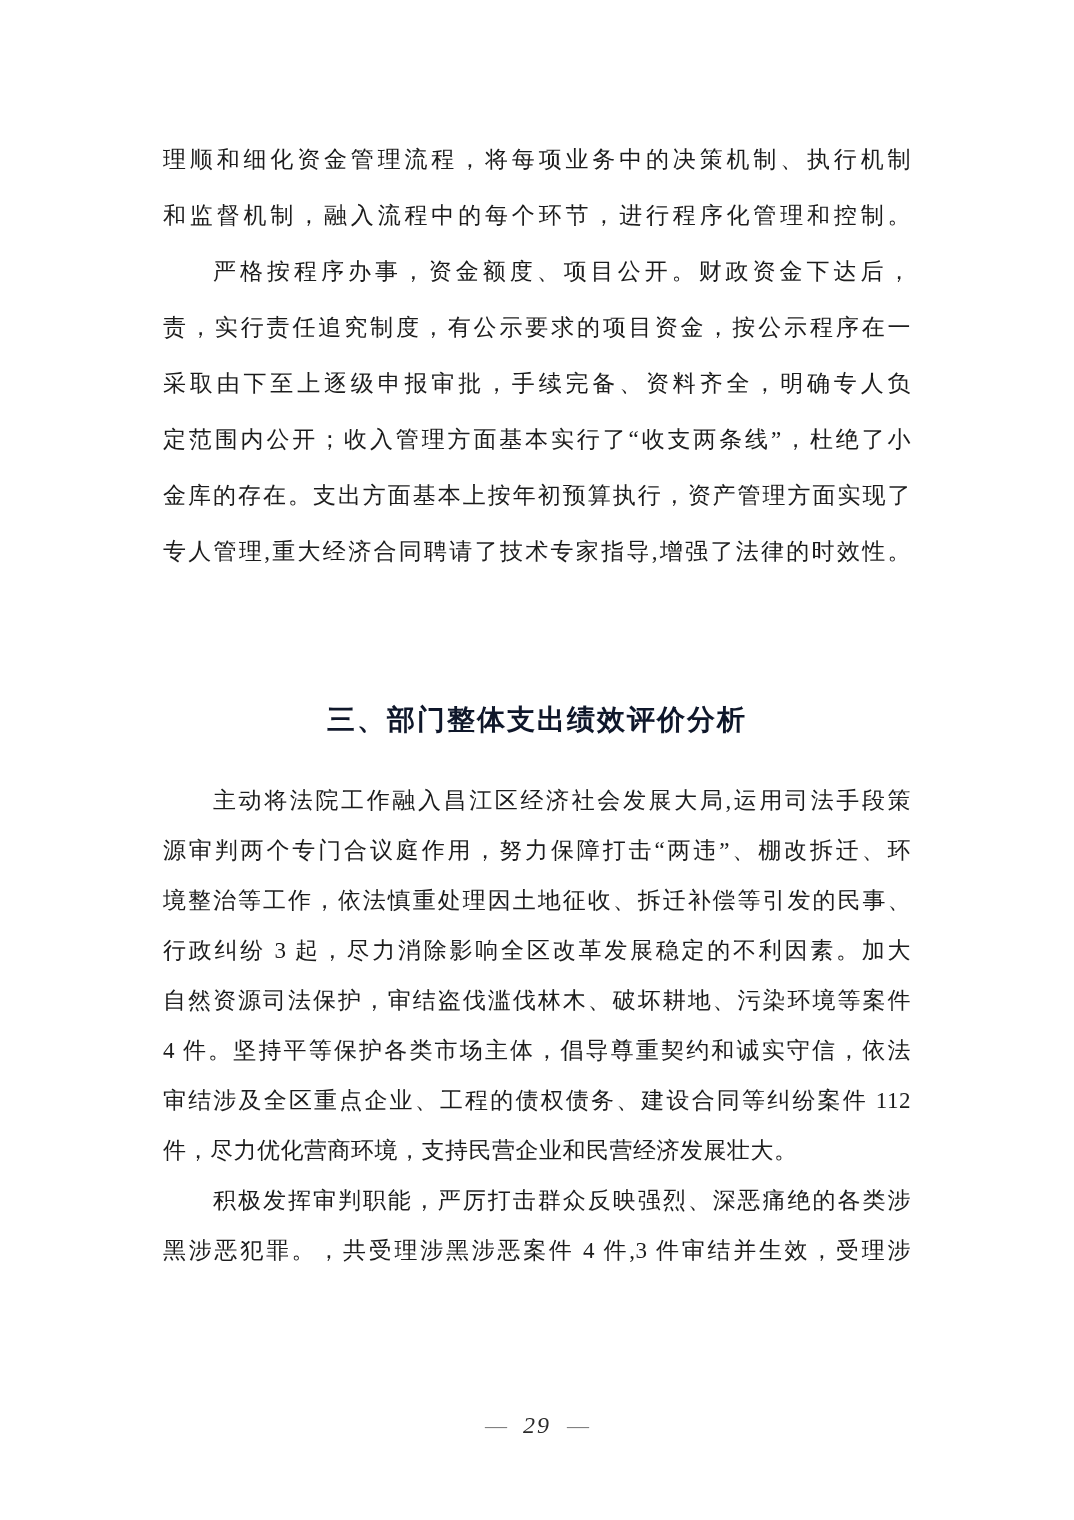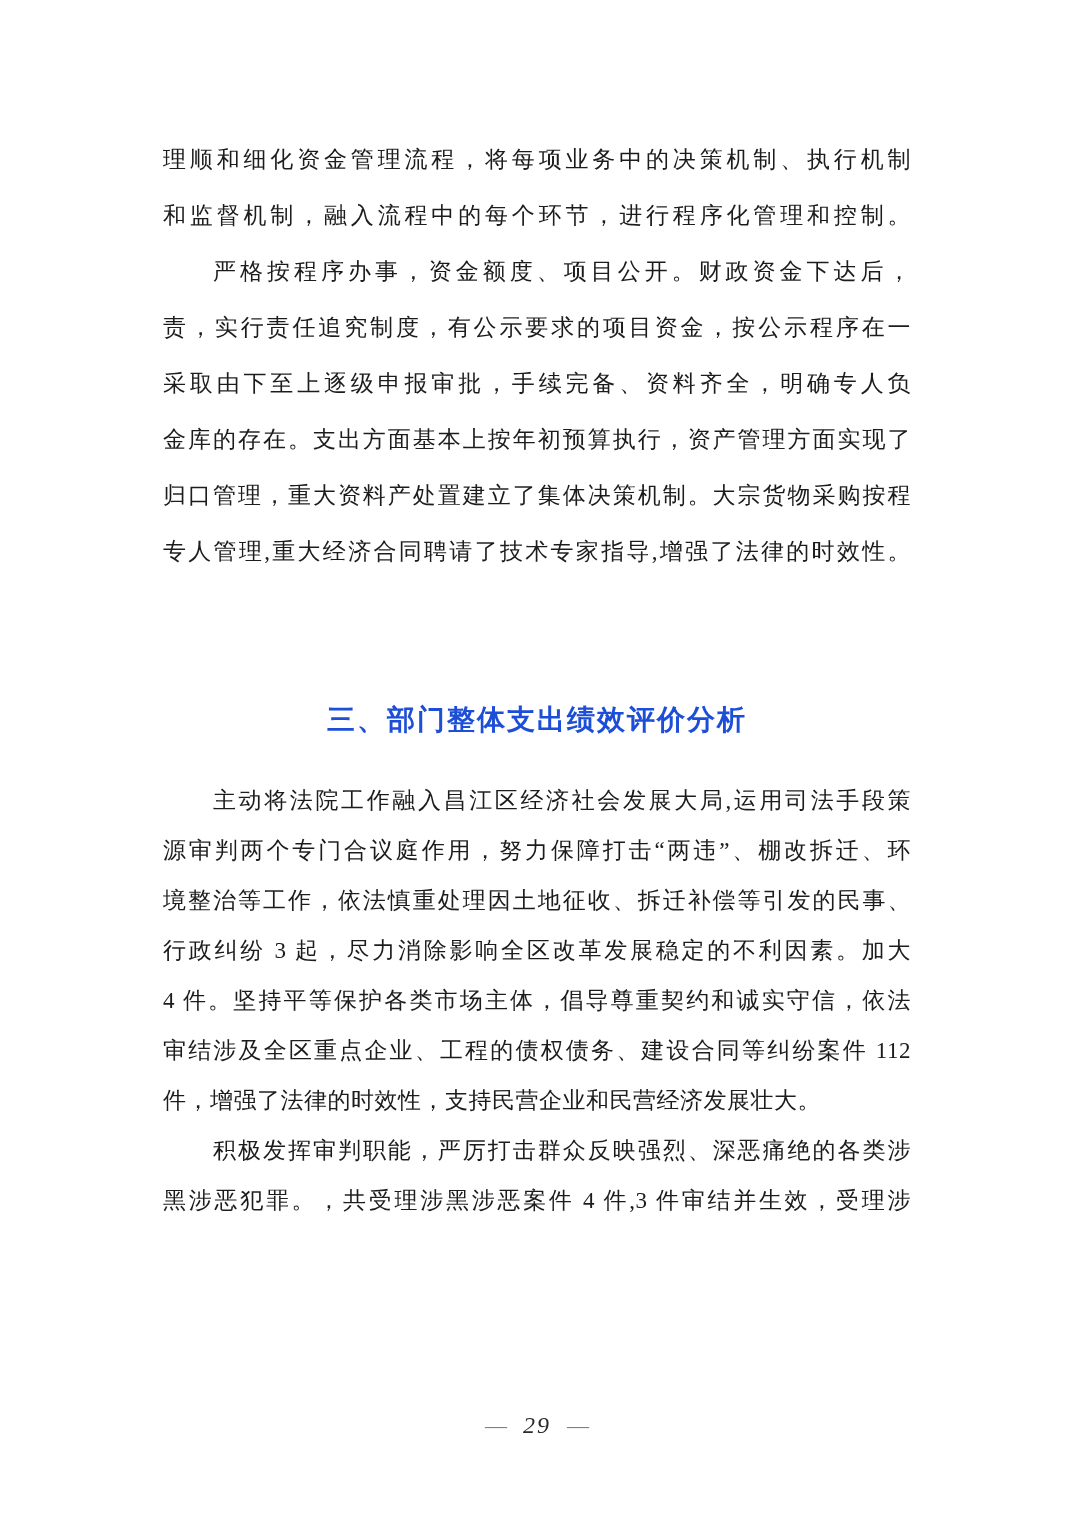--- a/index.html
+++ b/index.html
@@ -35,21 +35,21 @@
   .line.para-end { text-align-last: left; }
   .heading {
     position: absolute;
     left: 0; right: 0;
     top: 696px;
     margin: 0;
     text-align: center;
     font-size: 28px;
     font-weight: bold;
     line-height: 48px;
-    color: #1d4ed8;
+    color: #0f172a;
     letter-spacing: 2px;
   }
   .footer {
     position: absolute;
     top: 1406px;
     left: 0;
     width: 100%;
     text-align: center;
     font-size: 24px;
     line-height: 38px;
@@ -67,35 +67,36 @@
 
 <div class="page">
   <div class="text-block">
 
     <div class="section section-1">
       <div class="line">理顺和细化资金管理流程，将每项业务中的决策机制、执行机制</div>
       <div class="line">和监督机制，融入流程中的每个环节，进行程序化管理和控制。</div>
       <div class="line indent">严格按程序办事，资金额度、项目公开。财政资金下达后，</div>
       <div class="line">责，实行责任追究制度，有公示要求的项目资金，按公示程序在一</div>
       <div class="line">采取由下至上逐级申报审批，手续完备、资料齐全，明确专人负</div>
+      <div class="line">定范围内公开；收入管理方面基本实行了“收支两条线”，杜绝了小</div>
       <div class="line">金库的存在。支出方面基本上按年初预算执行，资产管理方面实现了</div>
-      <div class="line">归口管理，重大资料产处置建立了集体决策机制。大宗货物采购按程</div>
       <div class="line">专人管理,重大经济合同聘请了技术专家指导,增强了法律的时效性。</div>
     </div>
 
     <h2 class="heading">三、部门整体支出绩效评价分析</h2>
 
     <div class="section section-2">
       <div class="line indent">主动将法院工作融入昌江区经济社会发展大局,运用司法手段策</div>
       <div class="line">源审判两个专门合议庭作用，努力保障打击“两违”、棚改拆迁、环</div>
       <div class="line">境整治等工作，依法慎重处理因土地征收、拆迁补偿等引发的民事、</div>
       <div class="line">行政纠纷 3 起，尽力消除影响全区改革发展稳定的不利因素。加大</div>
+      <div class="line">自然资源司法保护，审结盗伐滥伐林木、破坏耕地、污染环境等案件</div>
       <div class="line">4 件。坚持平等保护各类市场主体，倡导尊重契约和诚实守信，依法</div>
       <div class="line">审结涉及全区重点企业、工程的债权债务、建设合同等纠纷案件 112</div>
-      <div class="line para-end">件，增强了法律的时效性，支持民营企业和民营经济发展壮大。</div>
+      <div class="line para-end">件，尽力优化营商环境，支持民营企业和民营经济发展壮大。</div>
       <div class="line indent">积极发挥审判职能，严厉打击群众反映强烈、深恶痛绝的各类涉</div>
       <div class="line">黑涉恶犯罪。，共受理涉黑涉恶案件 4 件,3 件审结并生效，受理涉</div>
     </div>
 
   </div>
 
   <div class="footer">
     <span class="dash">—</span><span class="page-num">29</span><span class="dash">—</span>
   </div>
 </div>

